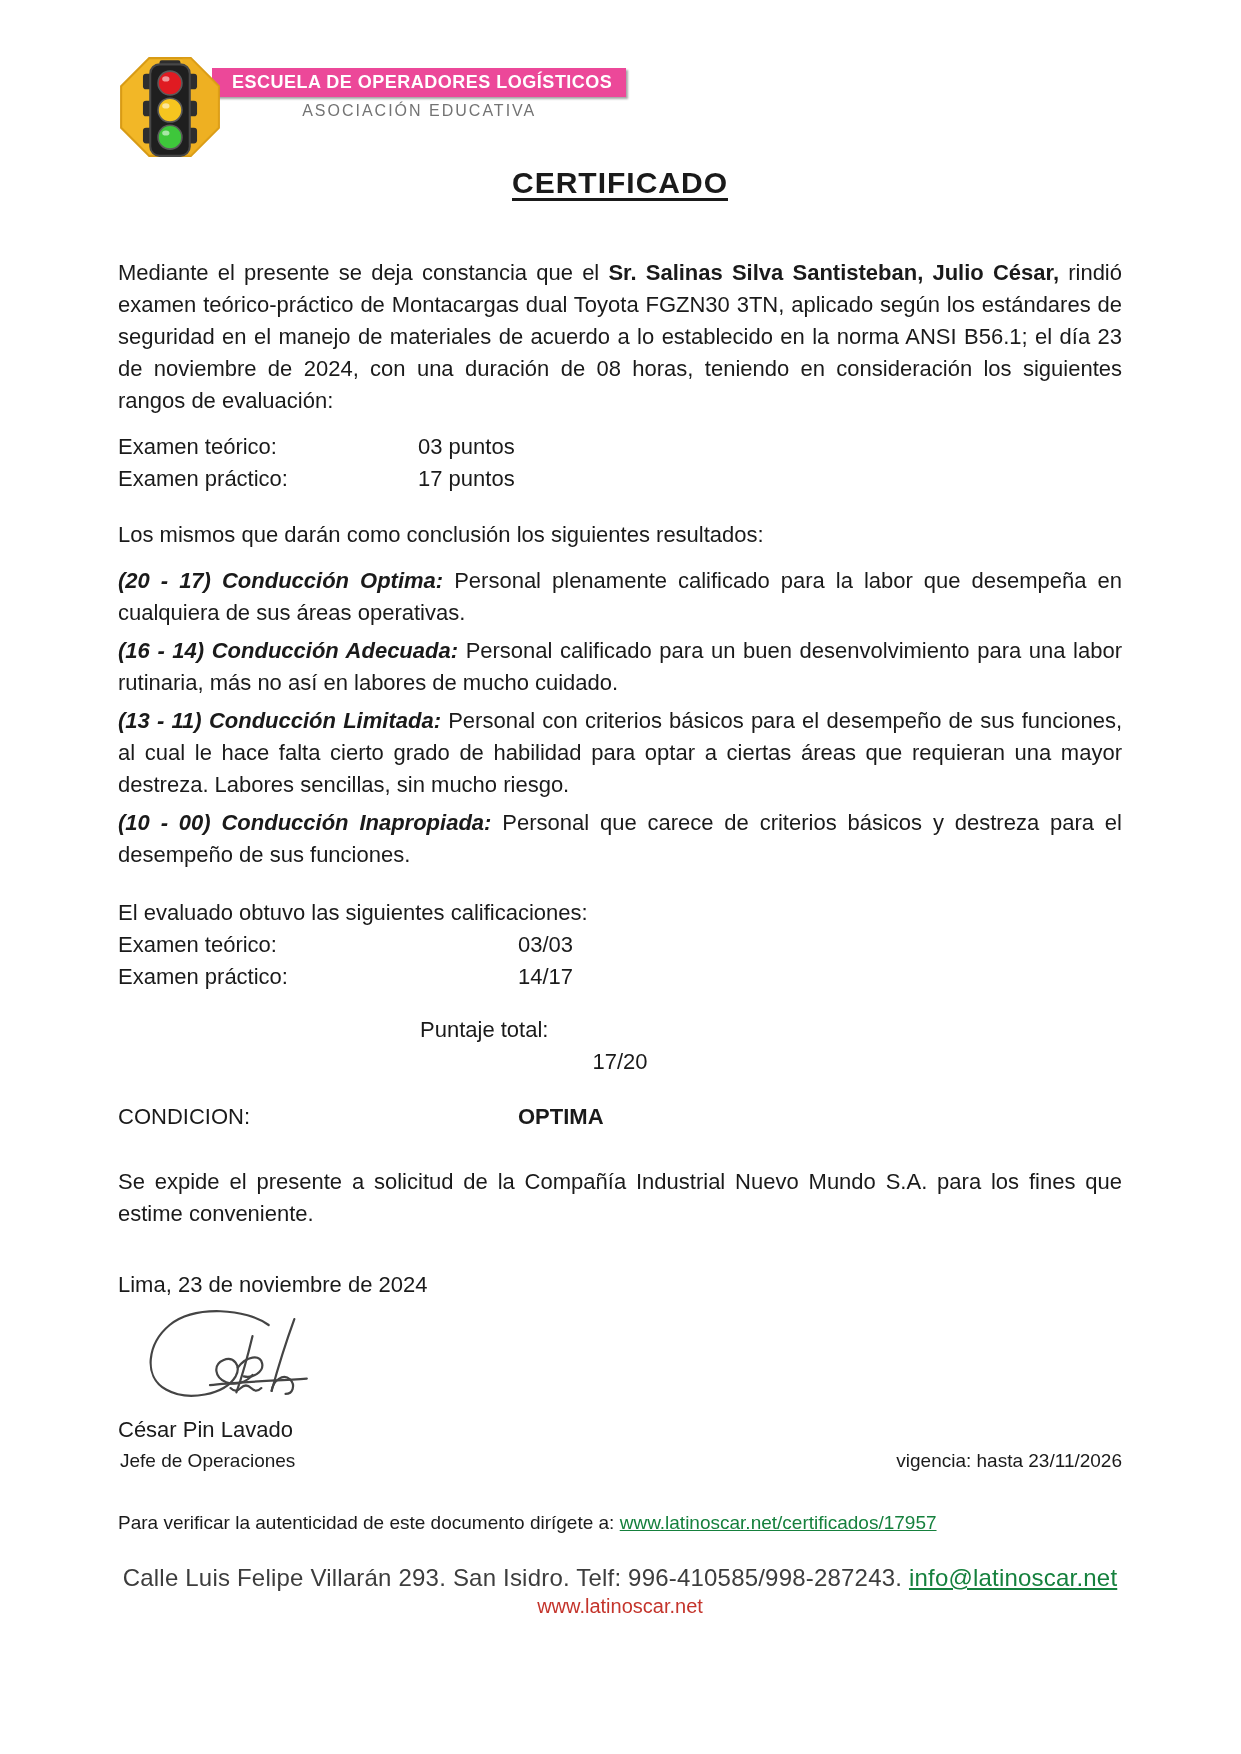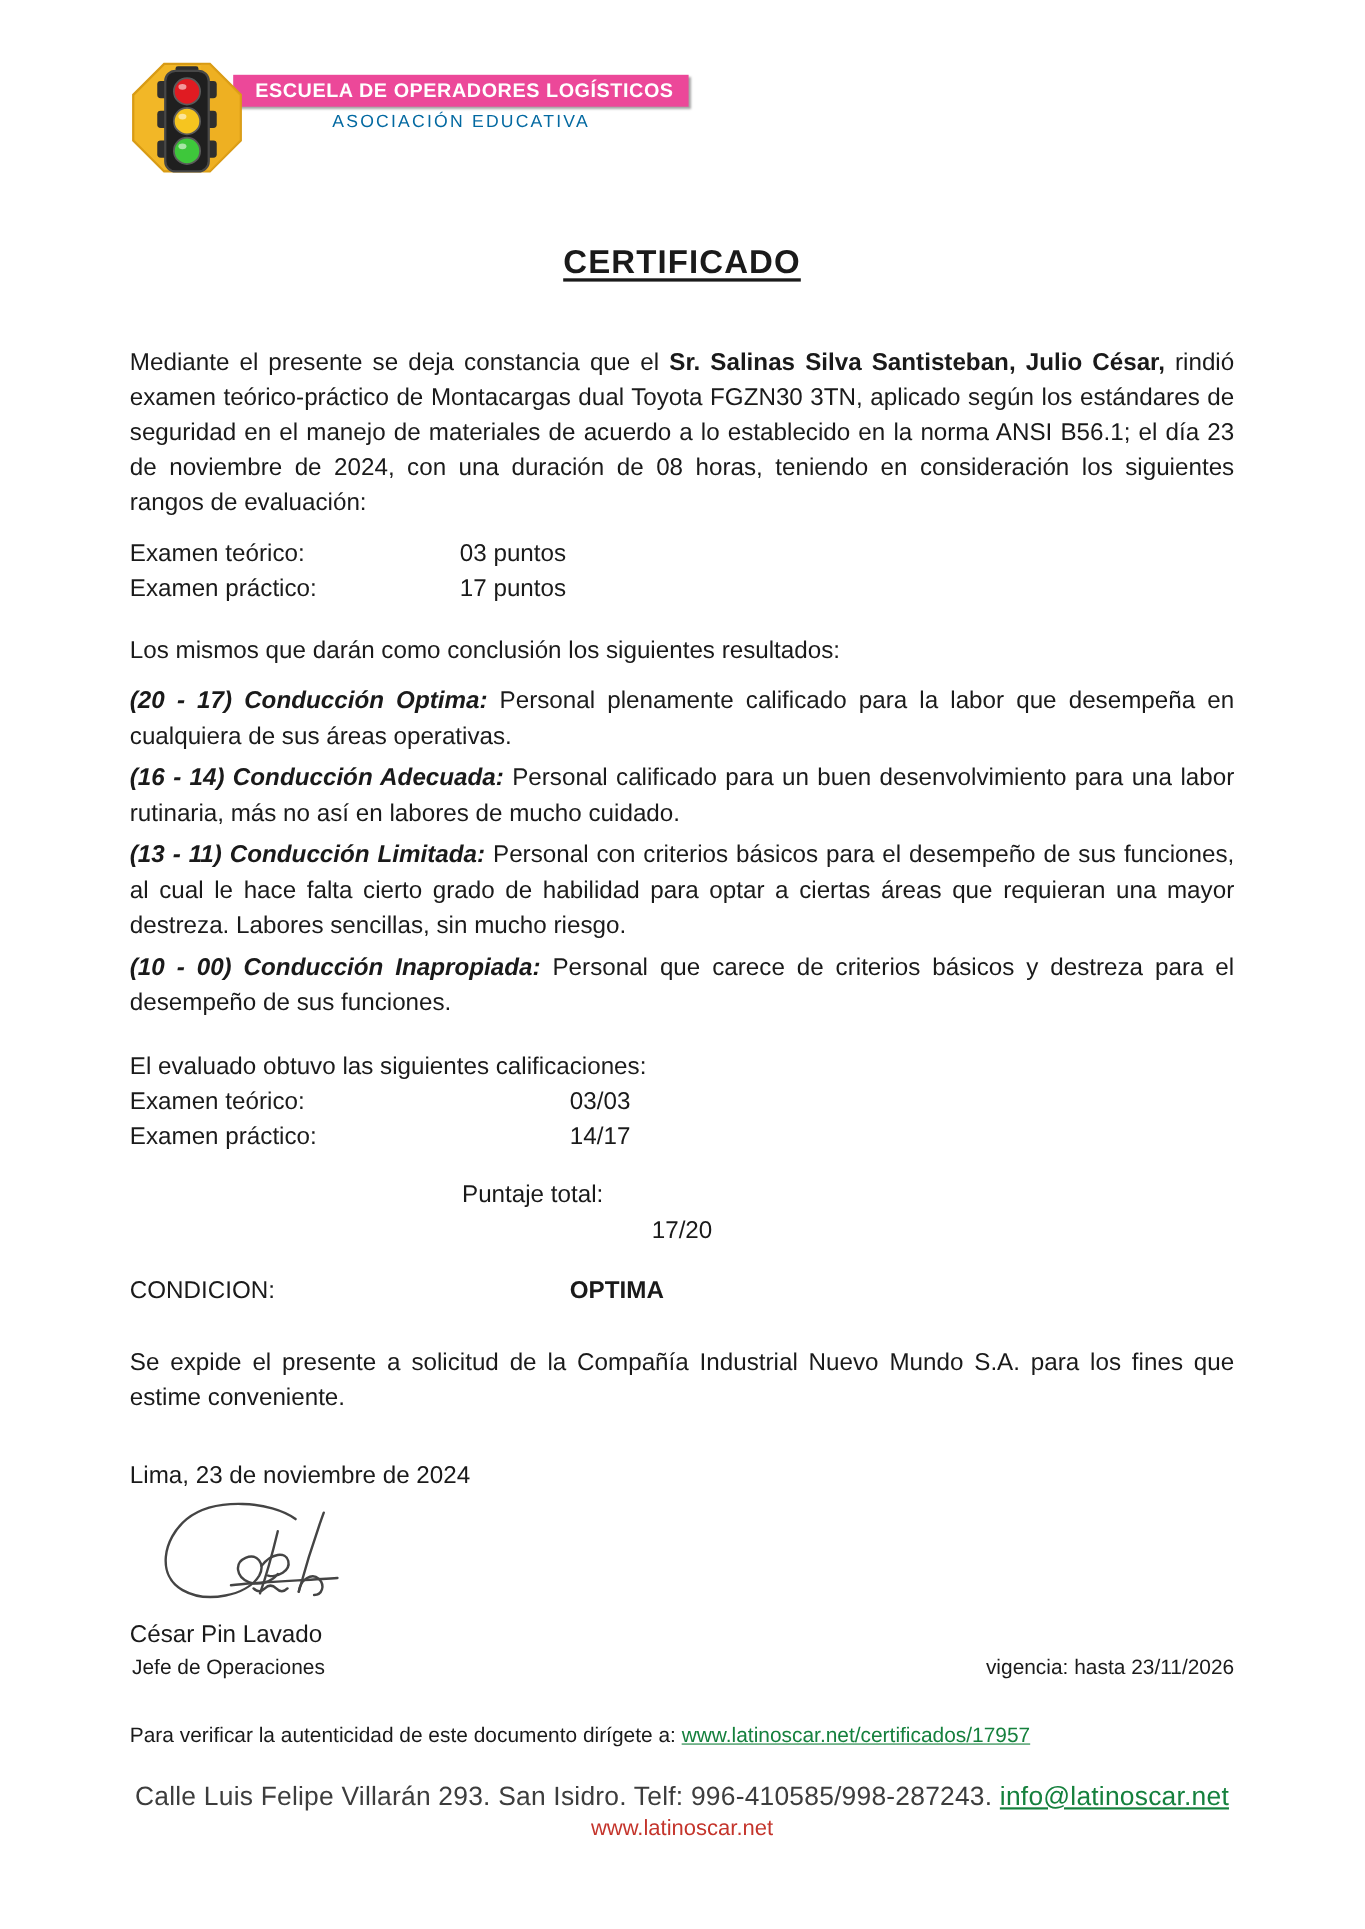--- a/index.html
+++ b/index.html
@@ -26,27 +26,27 @@
     text-shadow: 1px 1px 0 #7d0c12;
     white-space: nowrap;
   }
   .logo-banner {
     margin-top: 3px; background: #ec4899; color: #ffffff;
     font-size: 18px; font-weight: bold; letter-spacing: 0.5px;
     padding: 4px 14px 5px 20px; line-height: 20px; white-space: nowrap;
     box-shadow: 2px 2px 2px rgba(0,0,0,0.35);
   }
   .logo-tagline {
-    margin-top: 5px; color: #0369a1; font-size: 16px; letter-spacing: 2px;
+    margin-top: 5px; color: #737373; font-size: 16px; letter-spacing: 2px;
     text-align: center; white-space: nowrap;
   }
 
   
   .doc-title {
-    margin-top: 56px; text-align: center;
+    text-align: center;
     font-size: 30px; font-weight: bold; letter-spacing: 1px;
     line-height: 36px;
     text-decoration: underline;
     text-decoration-thickness: 3px;
     text-underline-offset: 5px;
   }
 
   
   .body-text { font-size: 22px; line-height: 32px; }
   .justify { text-align: justify; }

